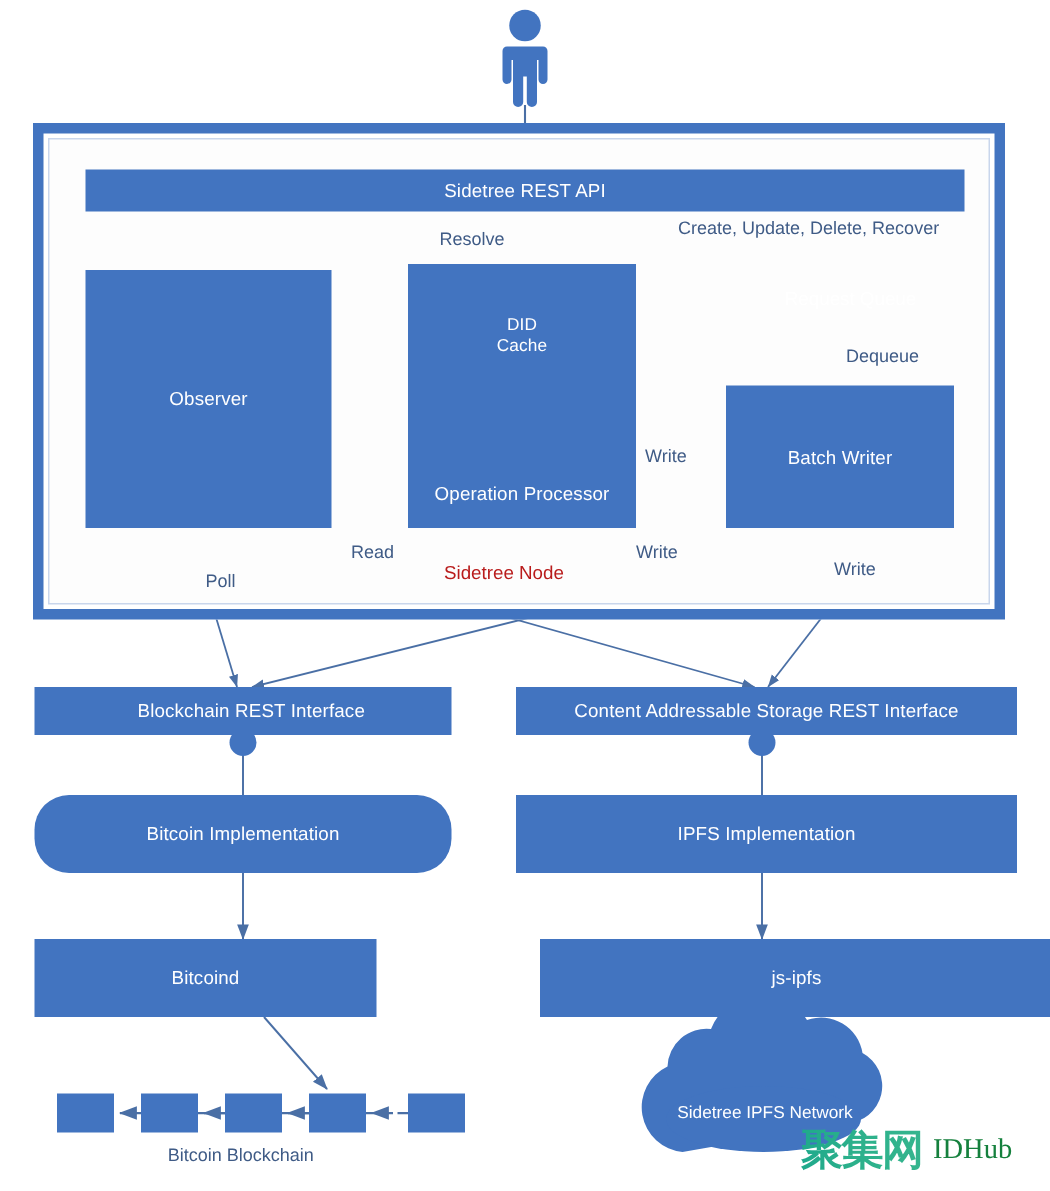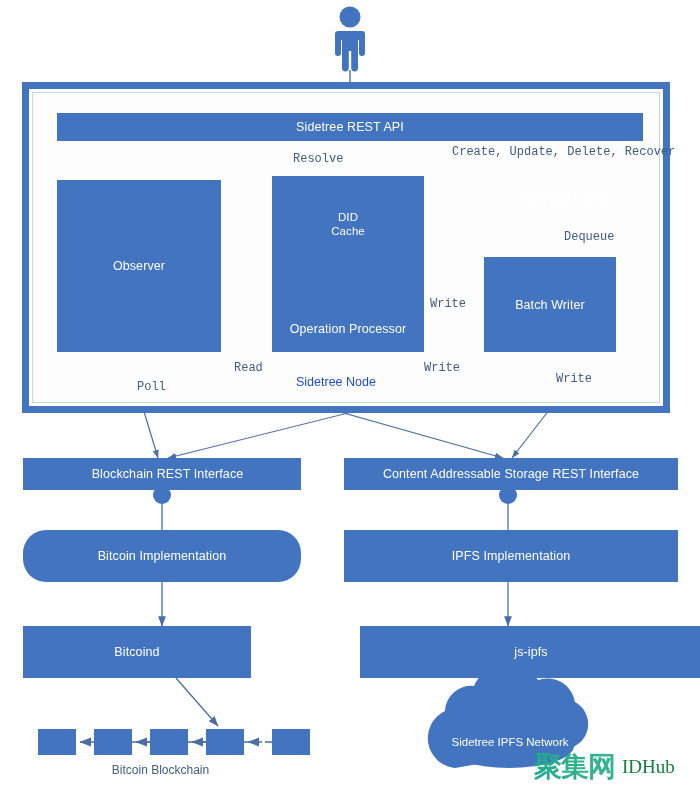--- a/index.html
+++ b/index.html
@@ -40,21 +40,20 @@
   }
   .node.tall {
     align-items: center;
   }
   .edge-label {
     position: absolute;
     color: #3F5B86;
     font-size: 12px;
     white-space: nowrap;
     z-index: 4;
-    font-family: Liberation Mono, monospace;
   }
   .outer-frame {
     position: absolute;
     left: 22px;
     top: 82px;
     width: 648px;
     height: 331px;
     border: 7px solid #4274C0;
     background: #ffffff;
     box-sizing: border-box;
@@ -140,21 +139,21 @@
     width: 190px;
     text-align: center;
     color: #ffffff;
     font-size: 11.5px;
     z-index: 4;
   }
   .sidetree-node-label {
     position: absolute;
     left: 296px;
     top: 375px;
-    color: #1d4ed8;
+    color: #b91c1c;
     font-size: 12.5px;
     z-index: 5;
   }
   .watermark {
     position: absolute;
     left: 534px;
     top: 752px;
     z-index: 9;
     display: flex;
     align-items: center;
@@ -279,21 +278,21 @@
         <div>Cache</div>
       </div>
     </div>
     <div class="op-proc-label">Operation Processor</div>
   </div>
 
   <div class="req-queue">
     <div class="req-queue-text">Request Queue</div>
   </div>
 
-  <div class="node tall" style="left:484px; top:257px; width:132px; height:95px;">
+  <div class="node tall" style="left:484px; top:257px; width:152px; height:95px;">
     <span>Batch Writer</span>
   </div>
 
   <div class="edge-label" style="left:293px; top:152px;">Resolve</div>
   <div class="edge-label" style="left:452px; top:145px;">Create, Update, Delete, Recover</div>
   <div class="edge-label" style="left:564px; top:230px;">Dequeue</div>
   <div class="edge-label" style="left:430px; top:297px;">Write</div>
   <div class="edge-label" style="left:118px; top:380px;margin-left:19px;">Poll</div>
   <div class="edge-label" style="left:234px; top:361px;">Read</div>
   <div class="edge-label" style="left:424px; top:361px;">Write</div>

